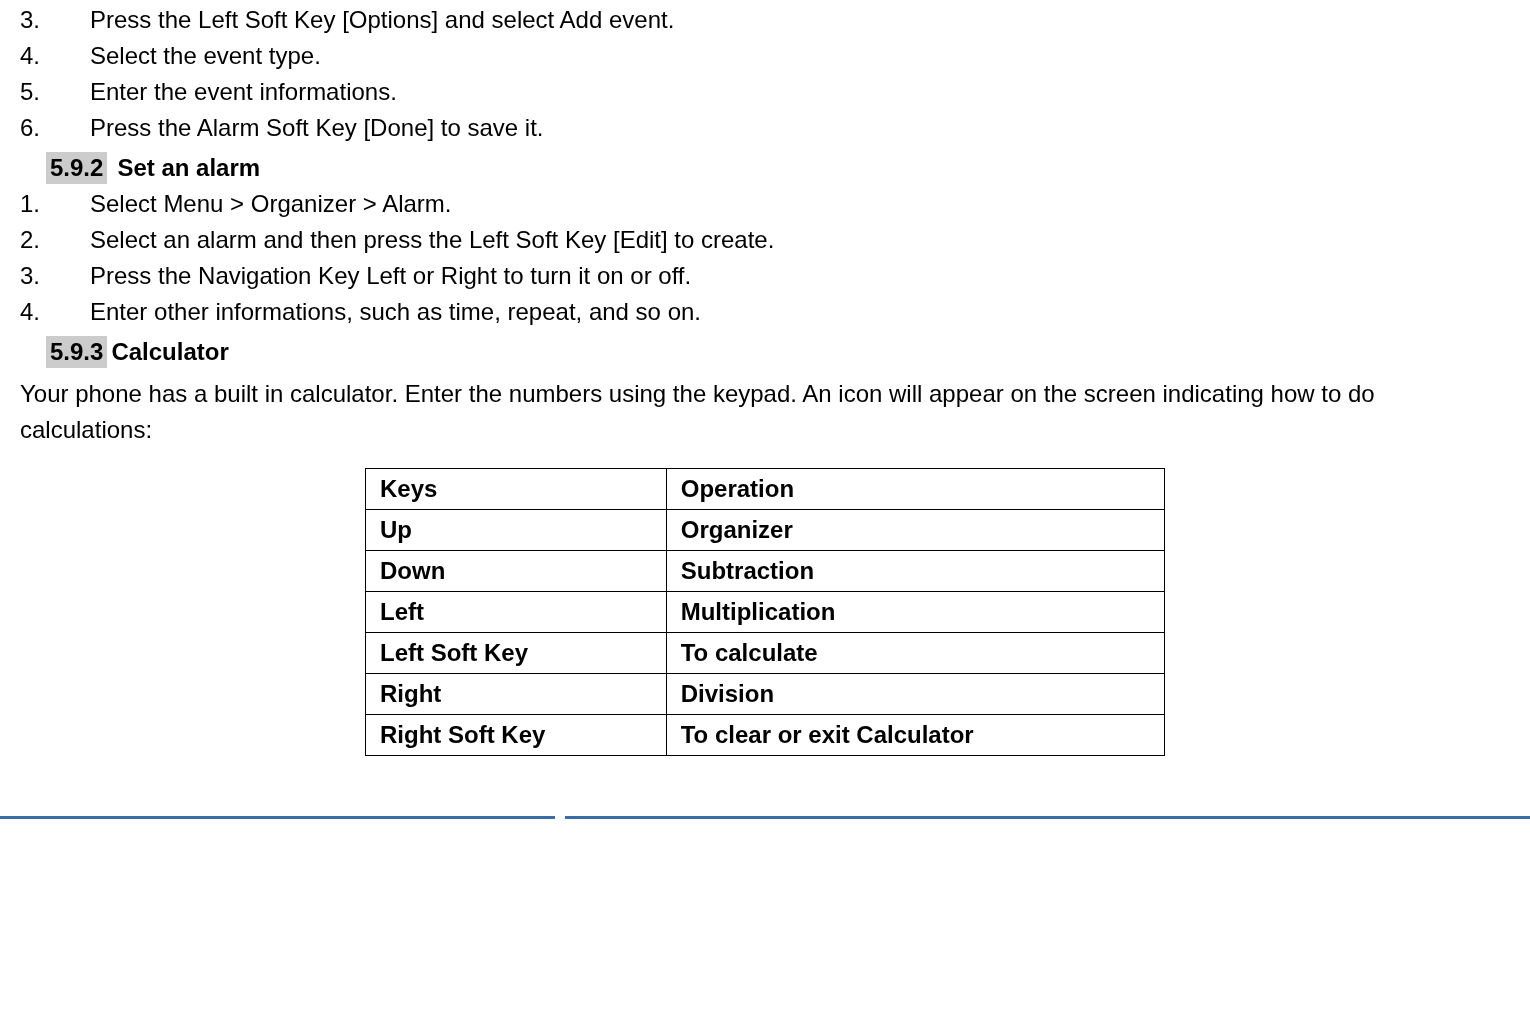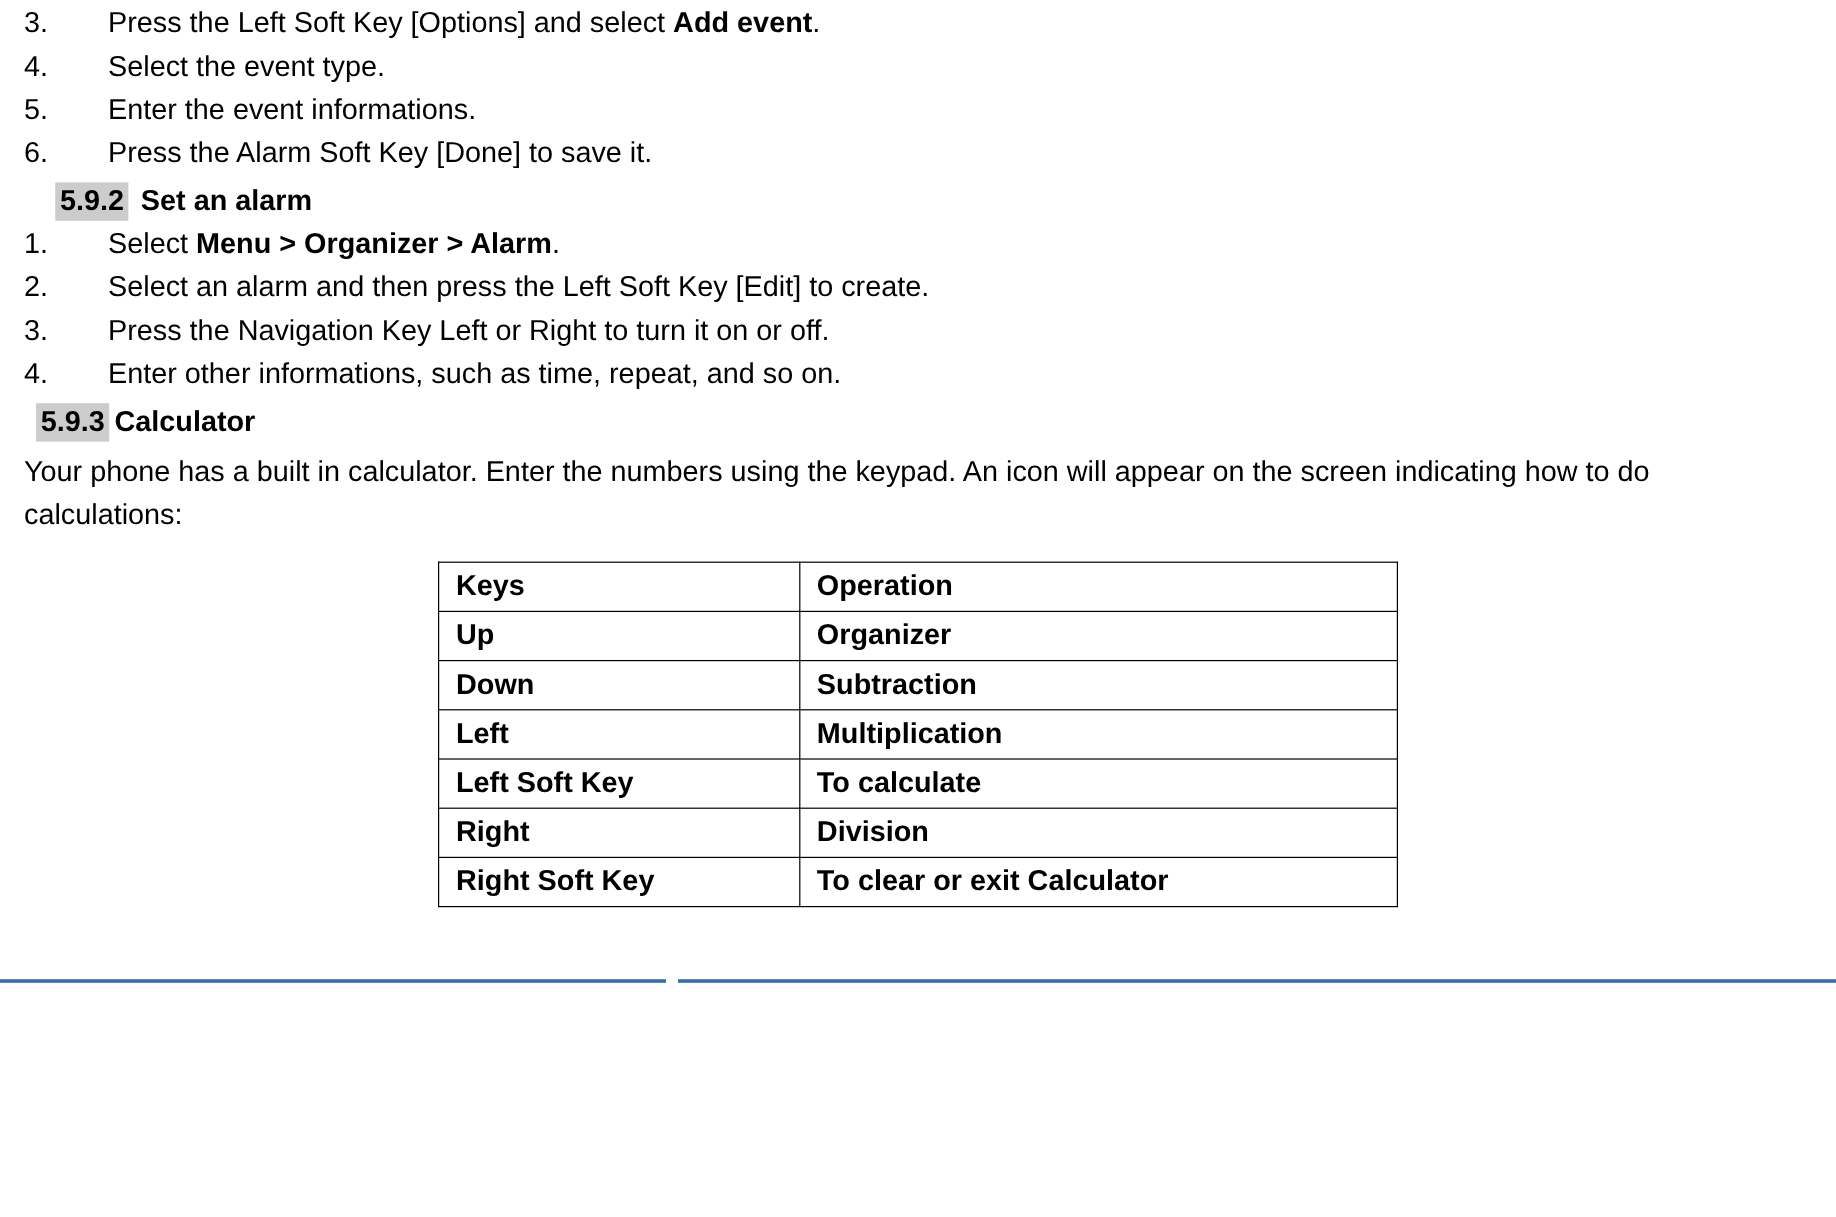--- a/index.html
+++ b/index.html
@@ -38,21 +38,21 @@
       background: #cccccc;
       padding: 2px 4px;
       margin-right: 10px;
       font-weight: bold;
     }
     .body-para {
       margin: 8px 0 20px 0;
       line-height: 1.5;
     }
     .bold {
-      font-weight: bold;
+      font-weight: normal;
     }
     table.calc-table {
       border-collapse: collapse;
       margin: 0 auto 40px auto;
       width: 800px;
     }
     table.calc-table th,
     table.calc-table td {
       border: 1.5px solid #000;
       text-align: left;
@@ -143,21 +143,21 @@
     </div>
   </div>
   <div class="step-row">
     <div class="step-num">4.</div>
     <div class="step-text">
       <span>Enter other informations, such as time, repeat, and so on.</span><span class="bold"></span><span></span>
     </div>
   </div>
 </div>
 
-<div class="section-heading" style="margin-left:10px;align-items:center;">
+<div class="section-heading" style="margin-left:26px;align-items:center;">
   <span class="section-badge" style="margin-right:4px;">5.9.3</span>
   <span>Calculator</span>
 </div>
 
 <p class="body-para">Your phone has a built in calculator. Enter the numbers using the keypad. An icon will appear on the screen indicating how to do calculations:</p>
 
 <table class="calc-table">
   <thead>
     <tr>
       <th>Keys</th>

